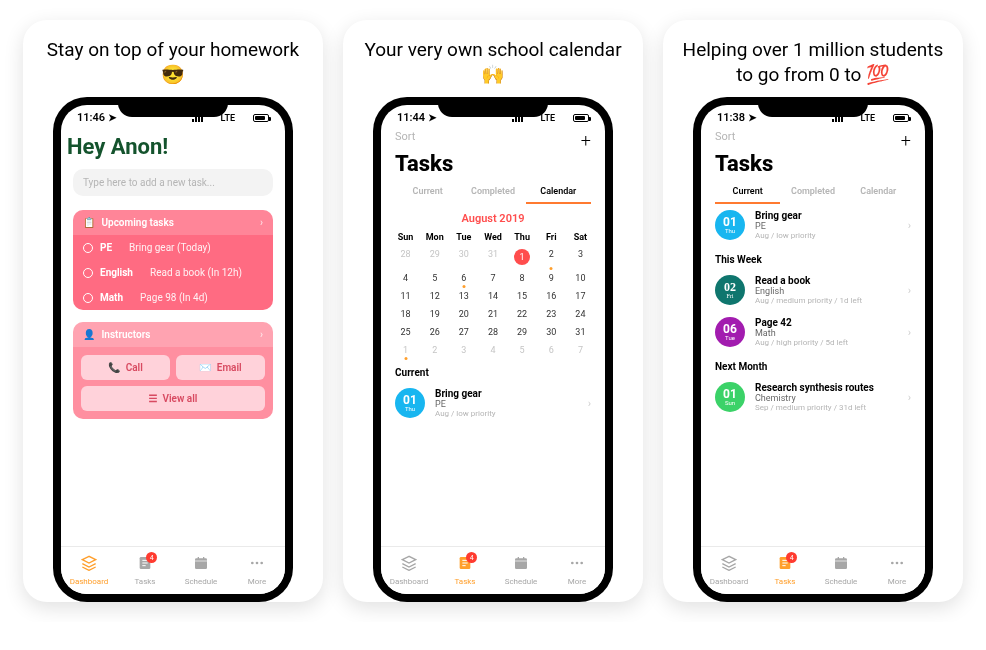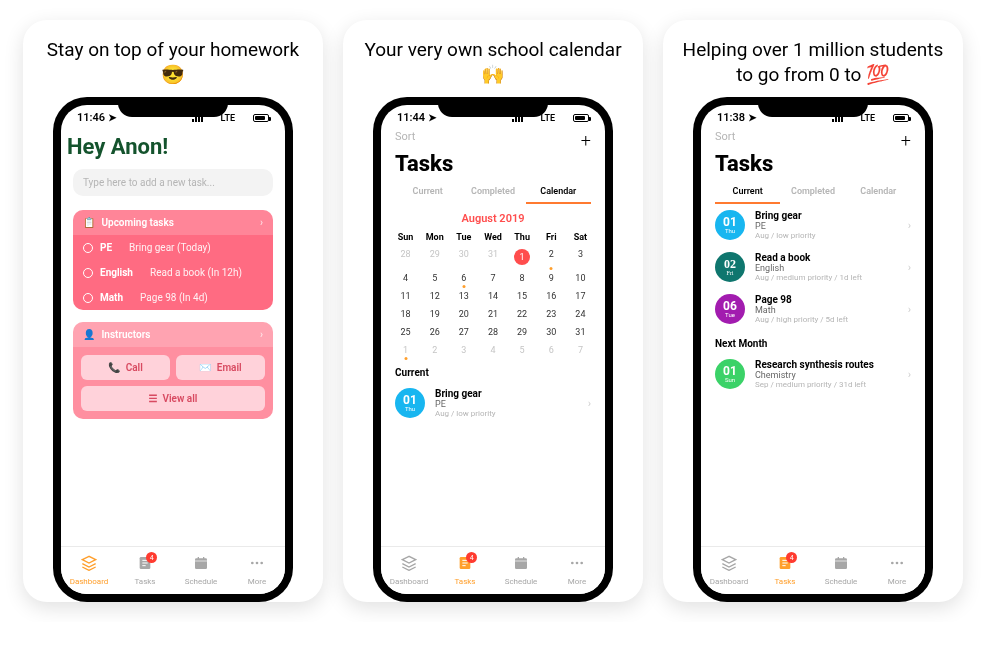--- a/index.html
+++ b/index.html
@@ -570,39 +570,40 @@
       <span class="d">01</span>
               <span class="w">Thu</span>
     </div>
     <div class="task-text">
       <div class="t1">Bring gear</div>
       <div class="t2">PE</div>
       <div class="t3">Aug / low priority</div>
     </div>
     <span class="chev-r">›</span>
           </div>
+          <div class="section-label">This Week</div>
           <div class="task-item">
     <div class="task-circle c-red">
       <span class="d">02</span>
               <span class="w">Fri</span>
     </div>
     <div class="task-text">
       <div class="t1">Read a book</div>
       <div class="t2">English</div>
       <div class="t3">Aug / medium priority / 1d left</div>
     </div>
     <span class="chev-r">›</span>
           </div>
           <div class="task-item">
     <div class="task-circle c-orange">
       <span class="d">06</span>
               <span class="w">Tue</span>
     </div>
     <div class="task-text">
-      <div class="t1">Page 98</div>
+      <div class="t1">Page 42</div>
       <div class="t2">Math</div>
       <div class="t3">Aug / high priority / 5d left</div>
     </div>
     <span class="chev-r">›</span>
           </div>
           <div class="section-label">Next Month</div>
           <div class="task-item">
     <div class="task-circle c-green">
       <span class="d">01</span>
               <span class="w">Sun</span>

